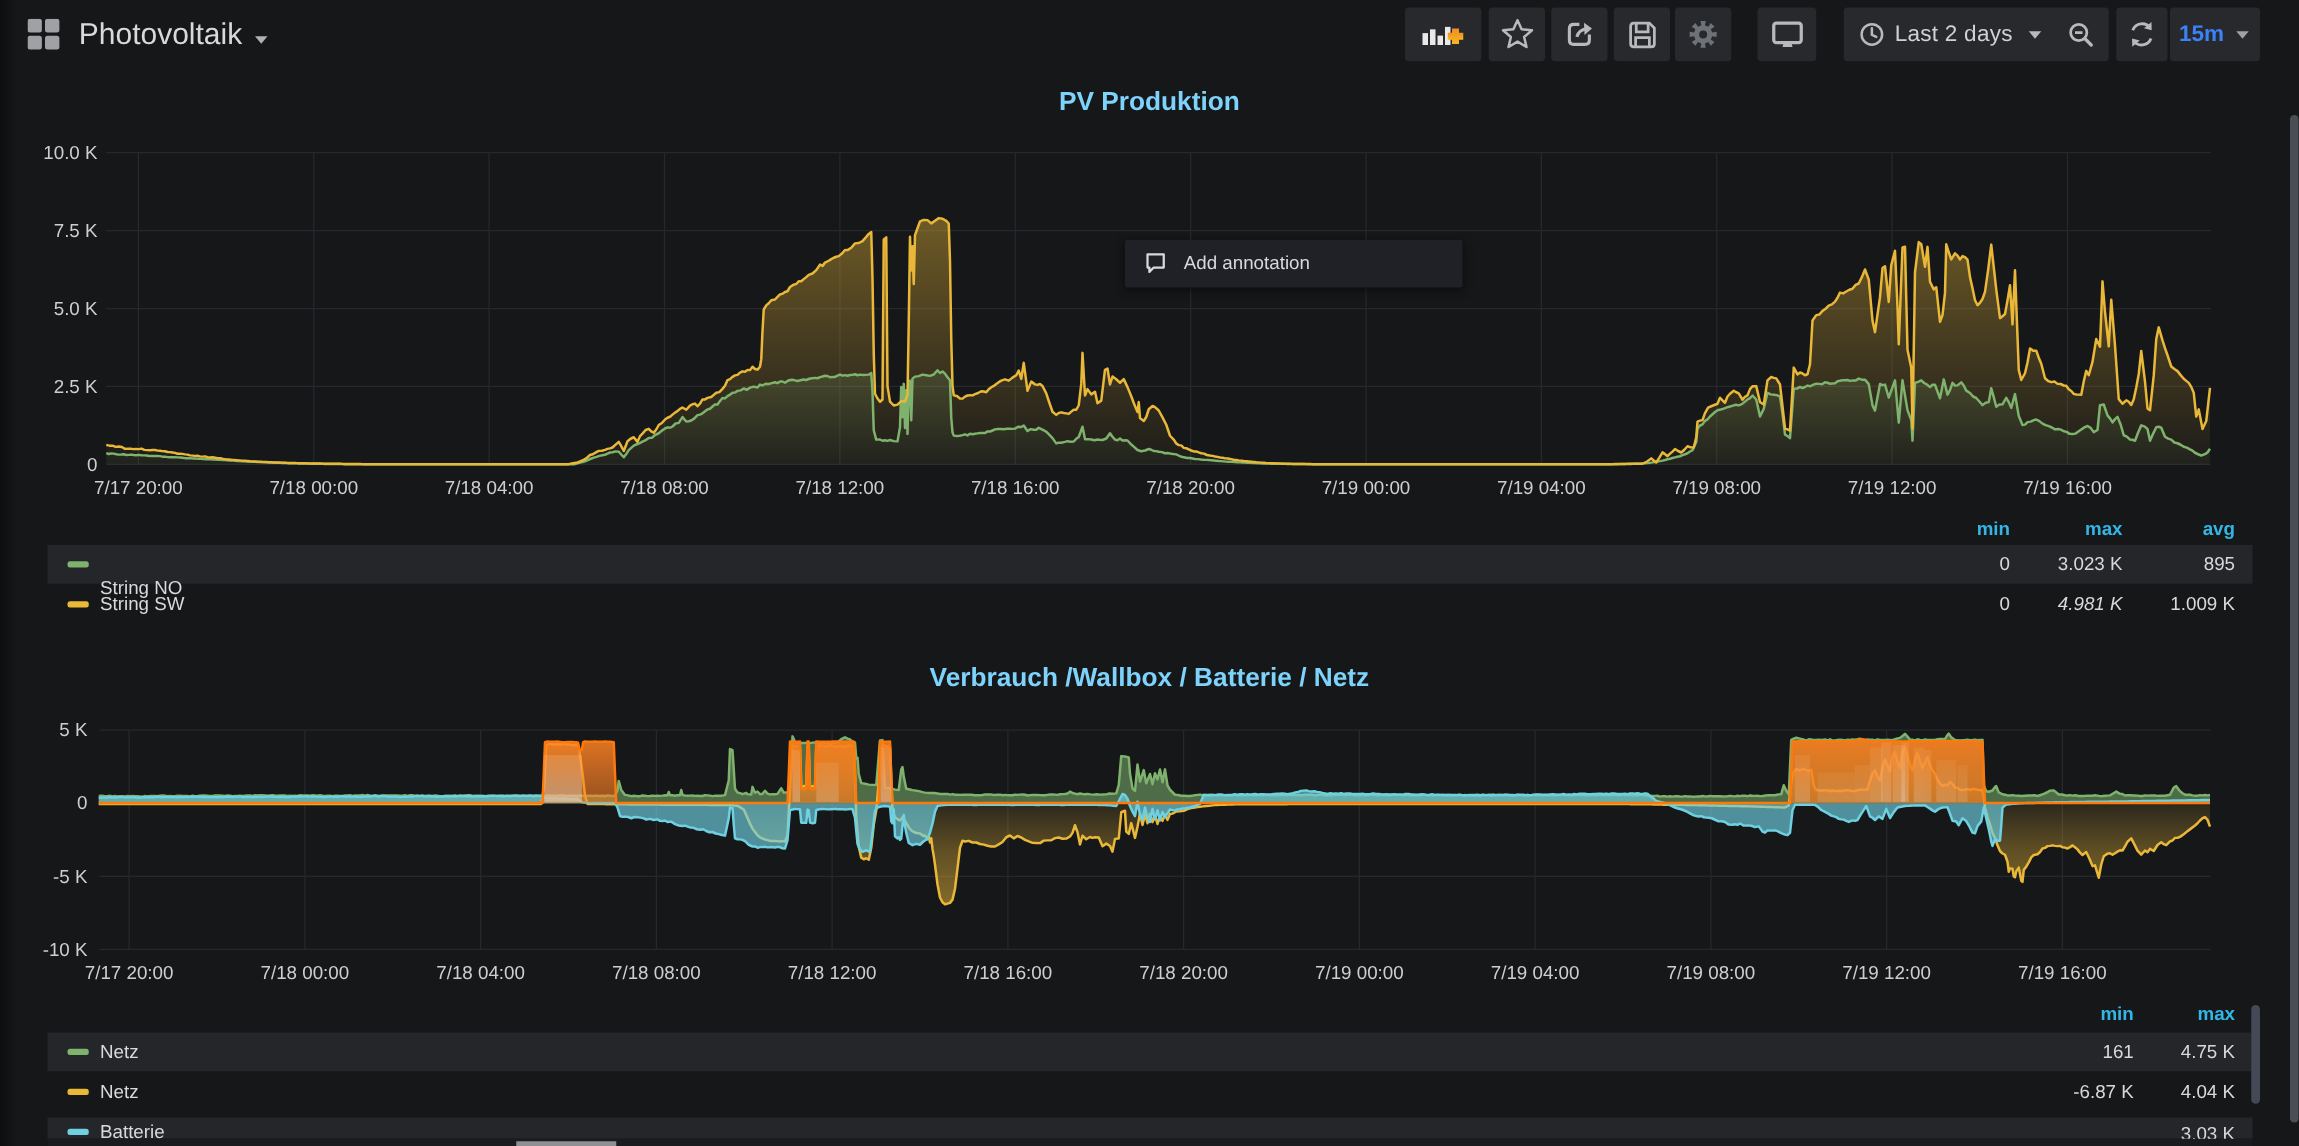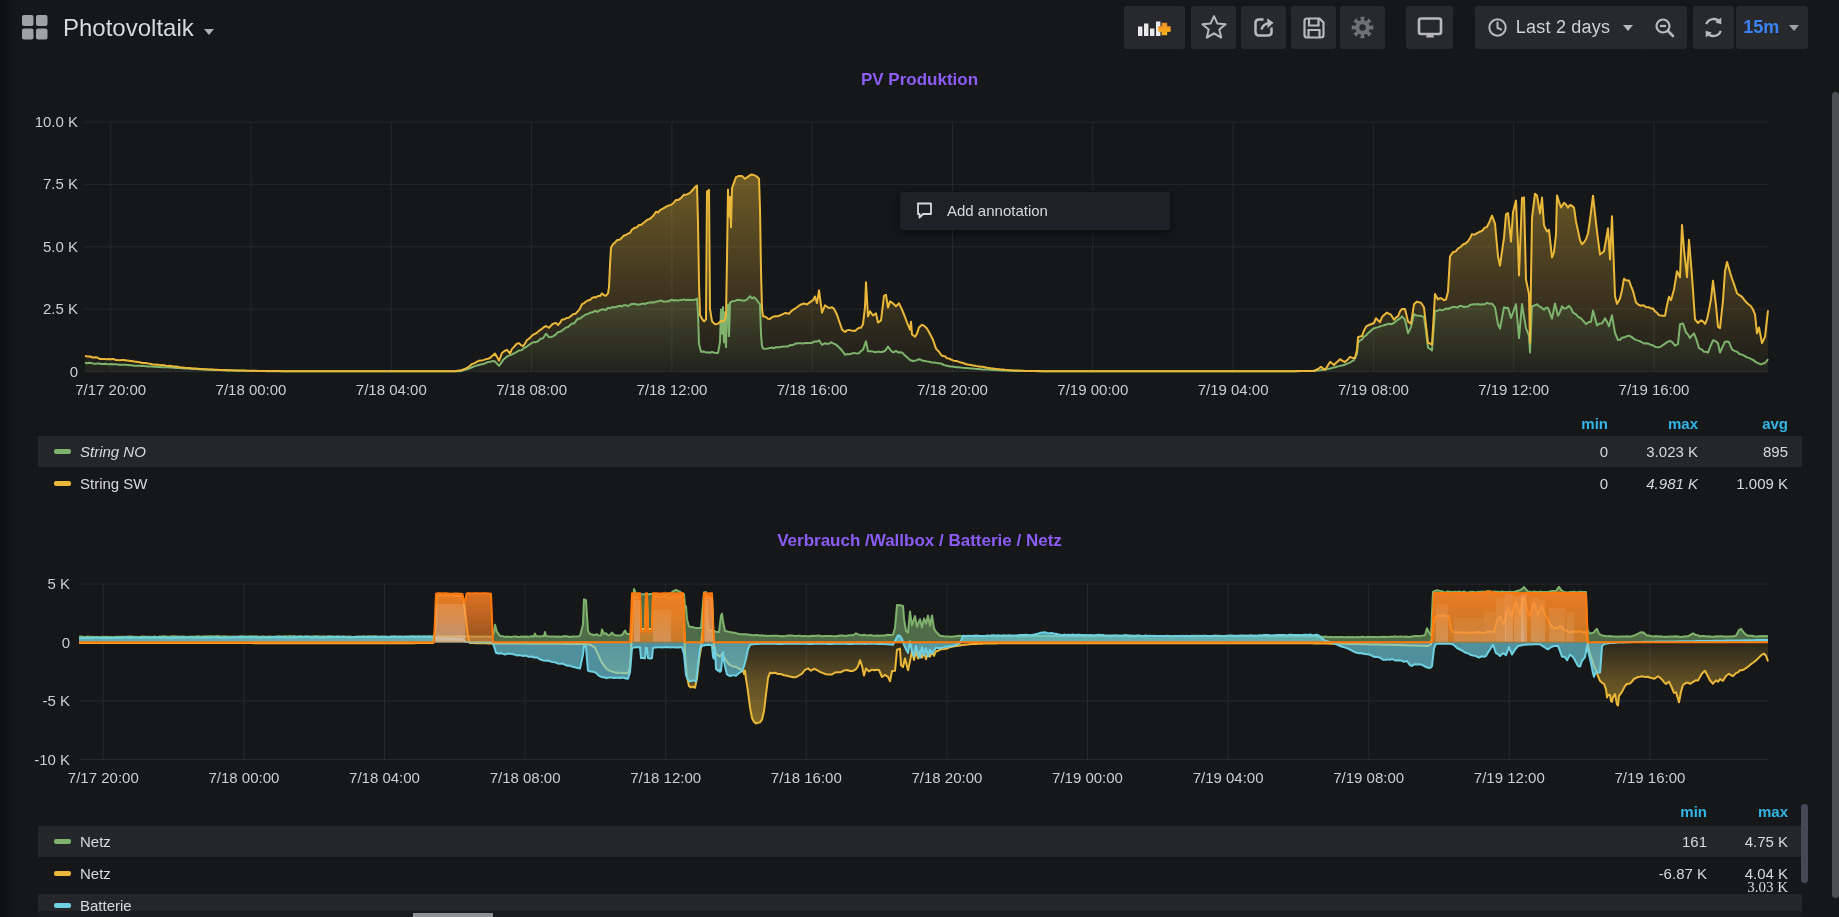--- a/index.html
+++ b/index.html
@@ -3,22 +3,22 @@
 <style>
 * { margin:0; padding:0; box-sizing:border-box; }
 html,body { width:1839px; height:917px; overflow:hidden; background:#161719;
   font-family:"Liberation Sans", sans-serif; }
 #page { position:relative; width:1839px; height:917px; }
 .btn { position:absolute; top:6px; height:43px; background:#28292d; border-radius:3px;
   display:flex; align-items:center; justify-content:center; }
 .timebtn { justify-content:center; }
 .timetxt { color:#d0d1d2; font-size:18px; font-weight:400; letter-spacing:0.2px; }
 .reftxt { color:#3b82f6; font-size:18px; font-weight:700; }
-.ptitle { position:absolute; width:100%; text-align:center; color:#8b5cf6;
-  font-size:17px; font-weight:700; }
+.ptitle { position:absolute; width:100%; text-align:center; color:#7dd3fc;
+  font-size:21px; font-weight:700; }
 .lhead { position:absolute; text-align:right; color:#33b5e5; font-size:15px; font-weight:700; }
 .lrow { position:absolute; left:38px; width:1764px; }
 .lbg { background:#242629; }
 .lname { position:absolute; color:#d8d9da; font-size:15px; }
 .lval { position:absolute; left:0; text-align:right; color:#d8d9da; font-size:15px; }
 #anno { position:absolute; left:900px; top:147.5px; width:270px; height:38px;
   background:#1f2126; border-radius:2px; box-shadow:0 2px 8px rgba(0,0,0,0.55);
   display:flex; align-items:center;margin-top:44px; }
 #anno span { color:#d8d9da; font-size:15px; margin-left:13px; }
 </style></head>
@@ -250,21 +250,21 @@
       <path d="M3 2.5 H16 V13 H8 L4.5 16.5 V13 H3 Z" fill="none" stroke="#d8d9da" stroke-width="1.8" stroke-linejoin="round"></path>
     </svg>
     <span>Add annotation</span>
   </div>
 
 <div class="lhead" style="left:0;top:415px;width:1608px;">min</div>
 <div class="lhead" style="left:0;top:415px;width:1698px;">max</div>
 <div class="lhead" style="left:0;top:415px;width:1788px;">avg</div>
 <div class="lrow lbg" style="top:435.5px;height:31px;"></div>
 <div style="position:absolute;left:54px;top:449px;width:17px;height:4.5px;border-radius:2px;background:#7EB26D;"></div>
-<div class="lname" style="left:80px;top:443px;font-style:italic;">String NO</div>
+<div class="lname" style="left:80px;top:462px;">String NO</div>
 <div class="lval" style="top:443px;width:1608px;">0</div>
 <div class="lval" style="top:443px;width:1698px;">3.023 K</div>
 <div class="lval" style="top:443px;width:1788px;">895</div>
 <div style="position:absolute;left:54px;top:481px;width:17px;height:4.5px;border-radius:2px;background:#EAB839;"></div>
 <div class="lname" style="left:80px;top:475px;">String SW</div>
 <div class="lval" style="top:475px;width:1608px;">0</div>
 <div class="lval" style="top:475px;width:1698px;font-style:italic;">4.981 K</div>
 <div class="lval" style="top:475px;width:1788px;">1.009 K</div>
 
 <div class="lhead" style="left:0;top:803px;width:1707px;">min</div>
@@ -275,19 +275,19 @@
 <div class="lval" style="top:833px;width:1707px;">161</div>
 <div class="lval" style="top:833px;width:1788px;">4.75 K</div>
 <div style="position:absolute;left:54px;top:871px;width:17px;height:4.5px;border-radius:2px;background:#EAB839;"></div>
 <div class="lname" style="left:80px;top:865px;">Netz</div>
 <div class="lval" style="top:865px;width:1707px;">-6.87 K</div>
 <div class="lval" style="top:865px;width:1788px;">4.04 K</div>
 <div class="lrow lbg" style="top:893.5px;height:17px;"></div>
 <div style="position:absolute;left:54px;top:903px;width:17px;height:4.5px;border-radius:2px;background:#6ED0E0;"></div>
 <div class="lname" style="left:80px;top:897px;">Batterie</div>
 <div class="lval" style="top:937px;width:1707px;">-2.91 K</div>
-<div class="lval" style="top:879px;width:1788px;font-family:Liberation Serif, serif;">3.03 K</div>
+<div class="lval" style="top:899px;width:1788px;">3.03 K</div>
 
   <div style="position:absolute;left:1831.5px;top:92px;width:7.5px;height:806px;background:#4c4e56;border-radius:4px;"></div>
   <div style="position:absolute;left:1801px;top:803.5px;width:7px;height:79px;background:#454856;border-radius:3.5px;"></div>
   <div style="position:absolute;left:38px;top:911px;width:1764px;height:6px;background:#1a1b1e;"></div>
   <div style="position:absolute;left:413px;top:913px;width:80px;height:4px;background:#8e8f91;"></div>
 </div>
 
 </body></html>

